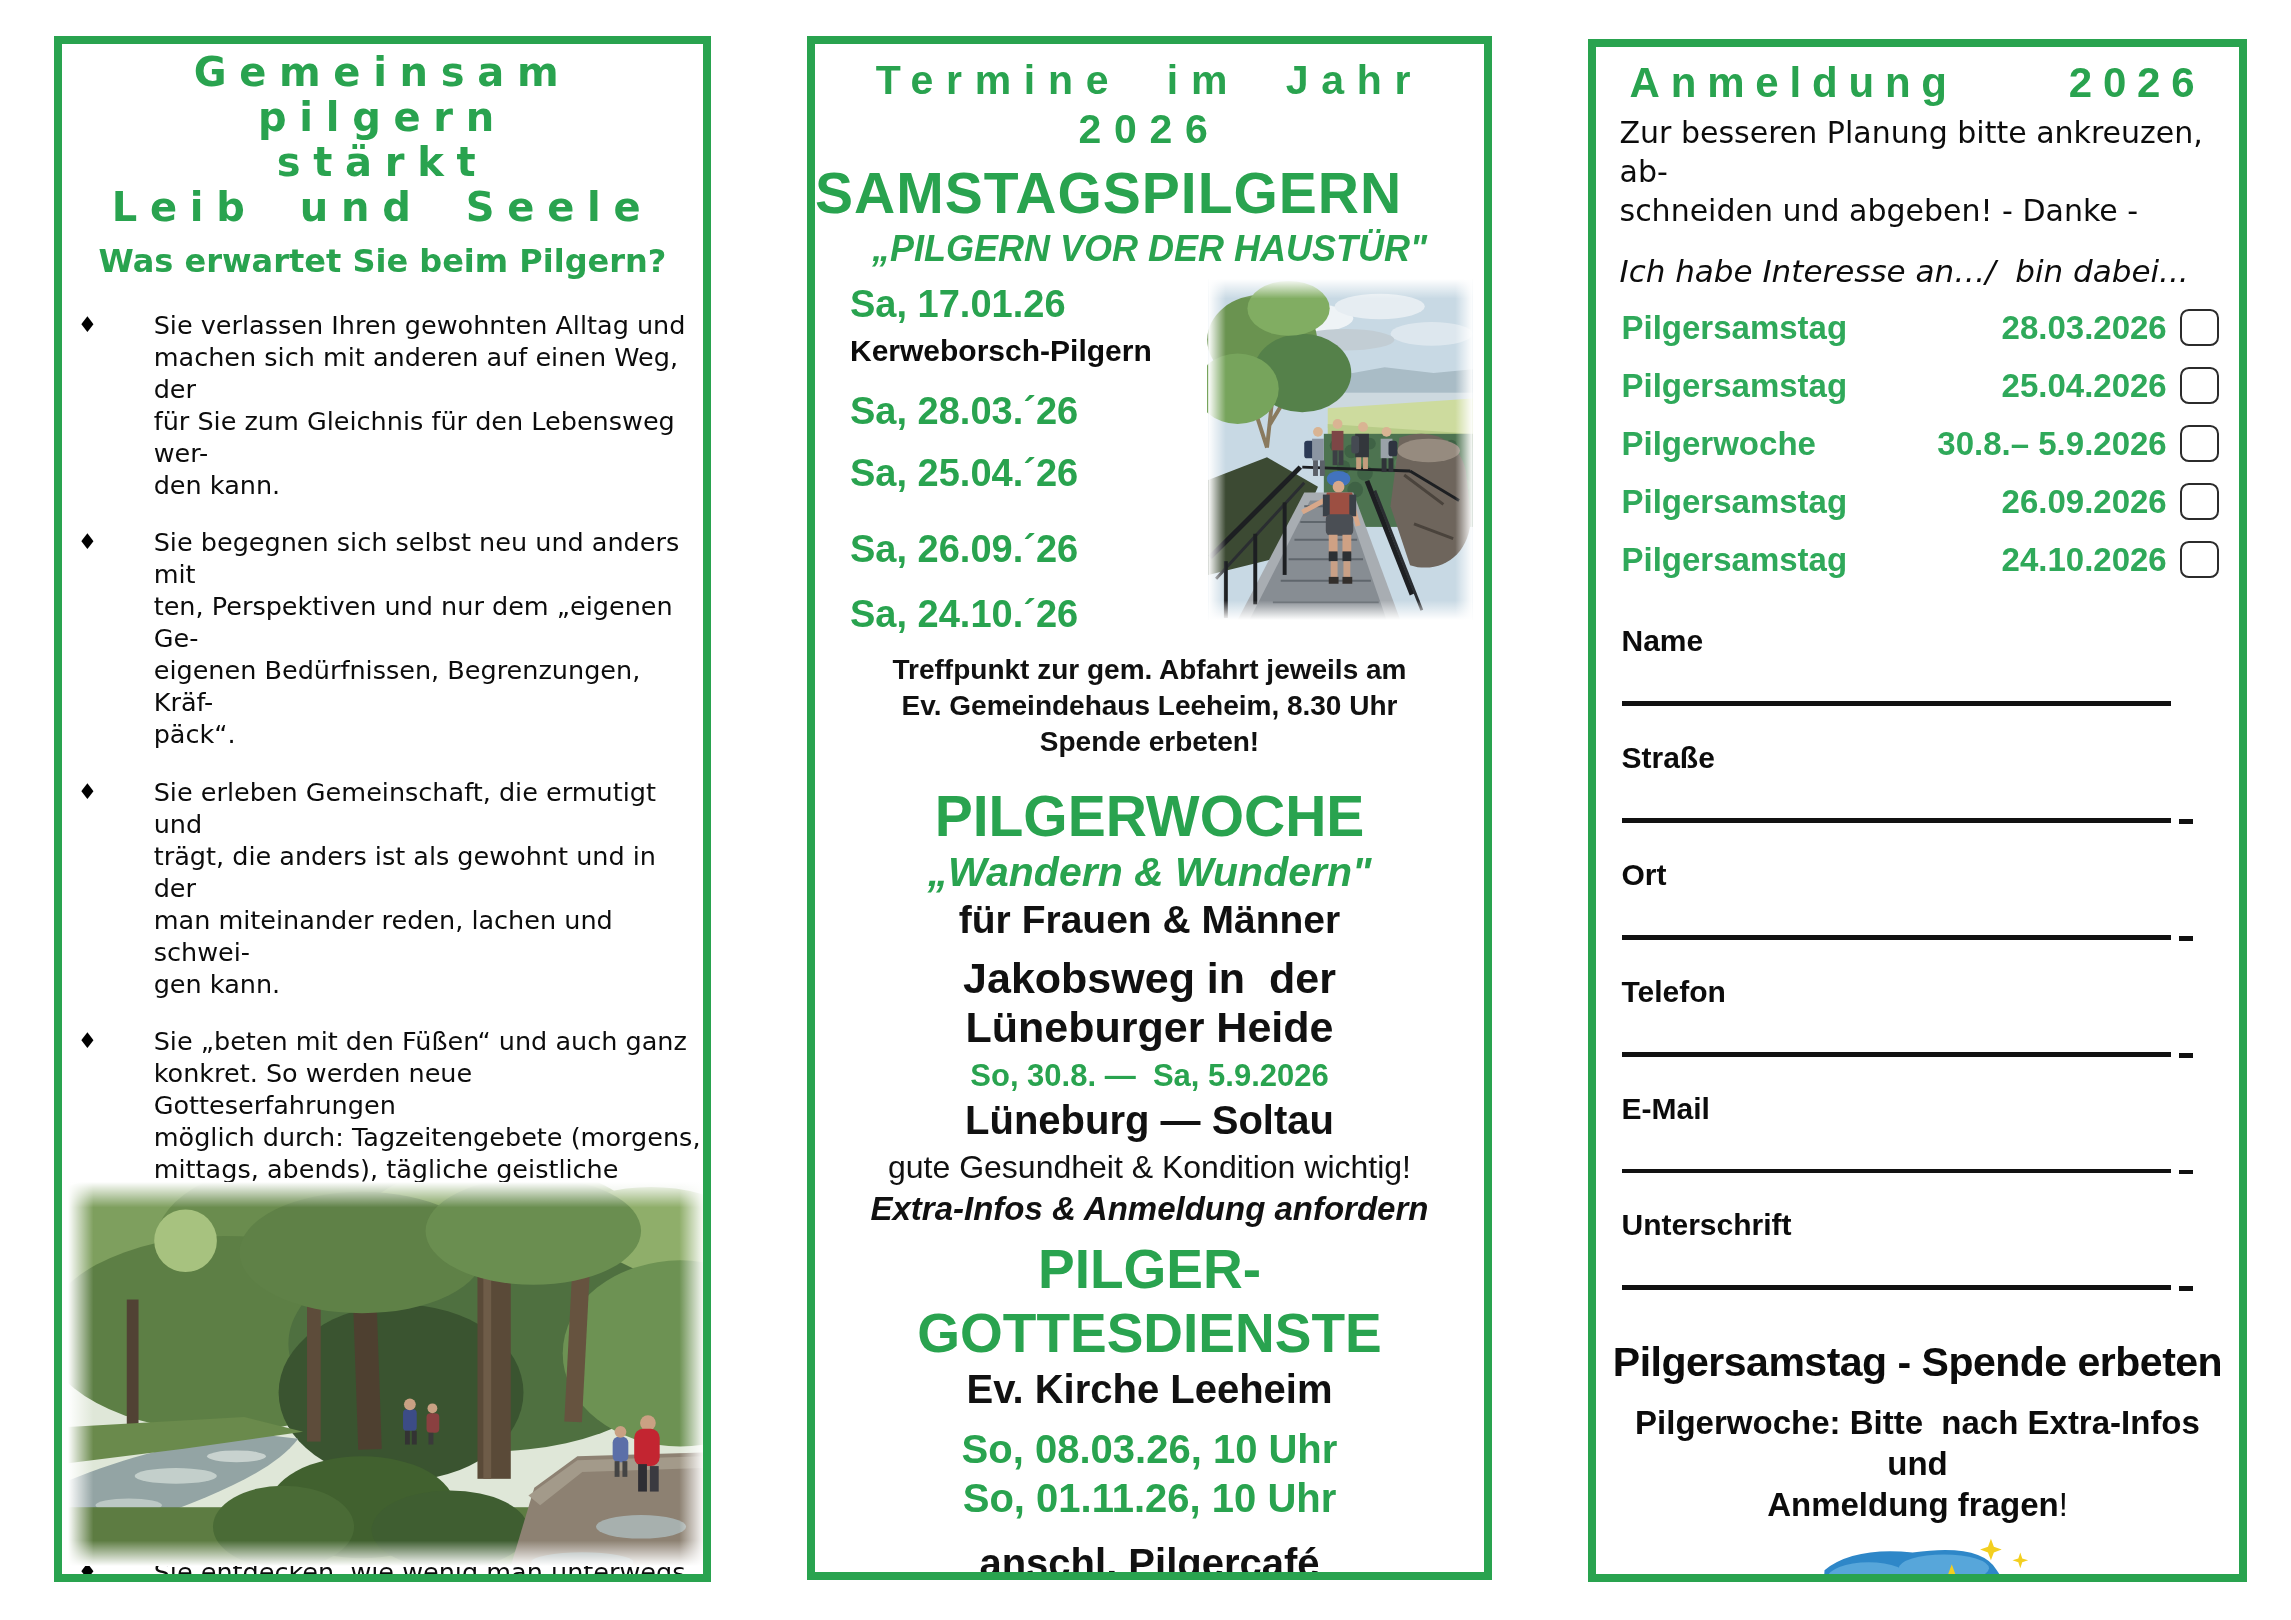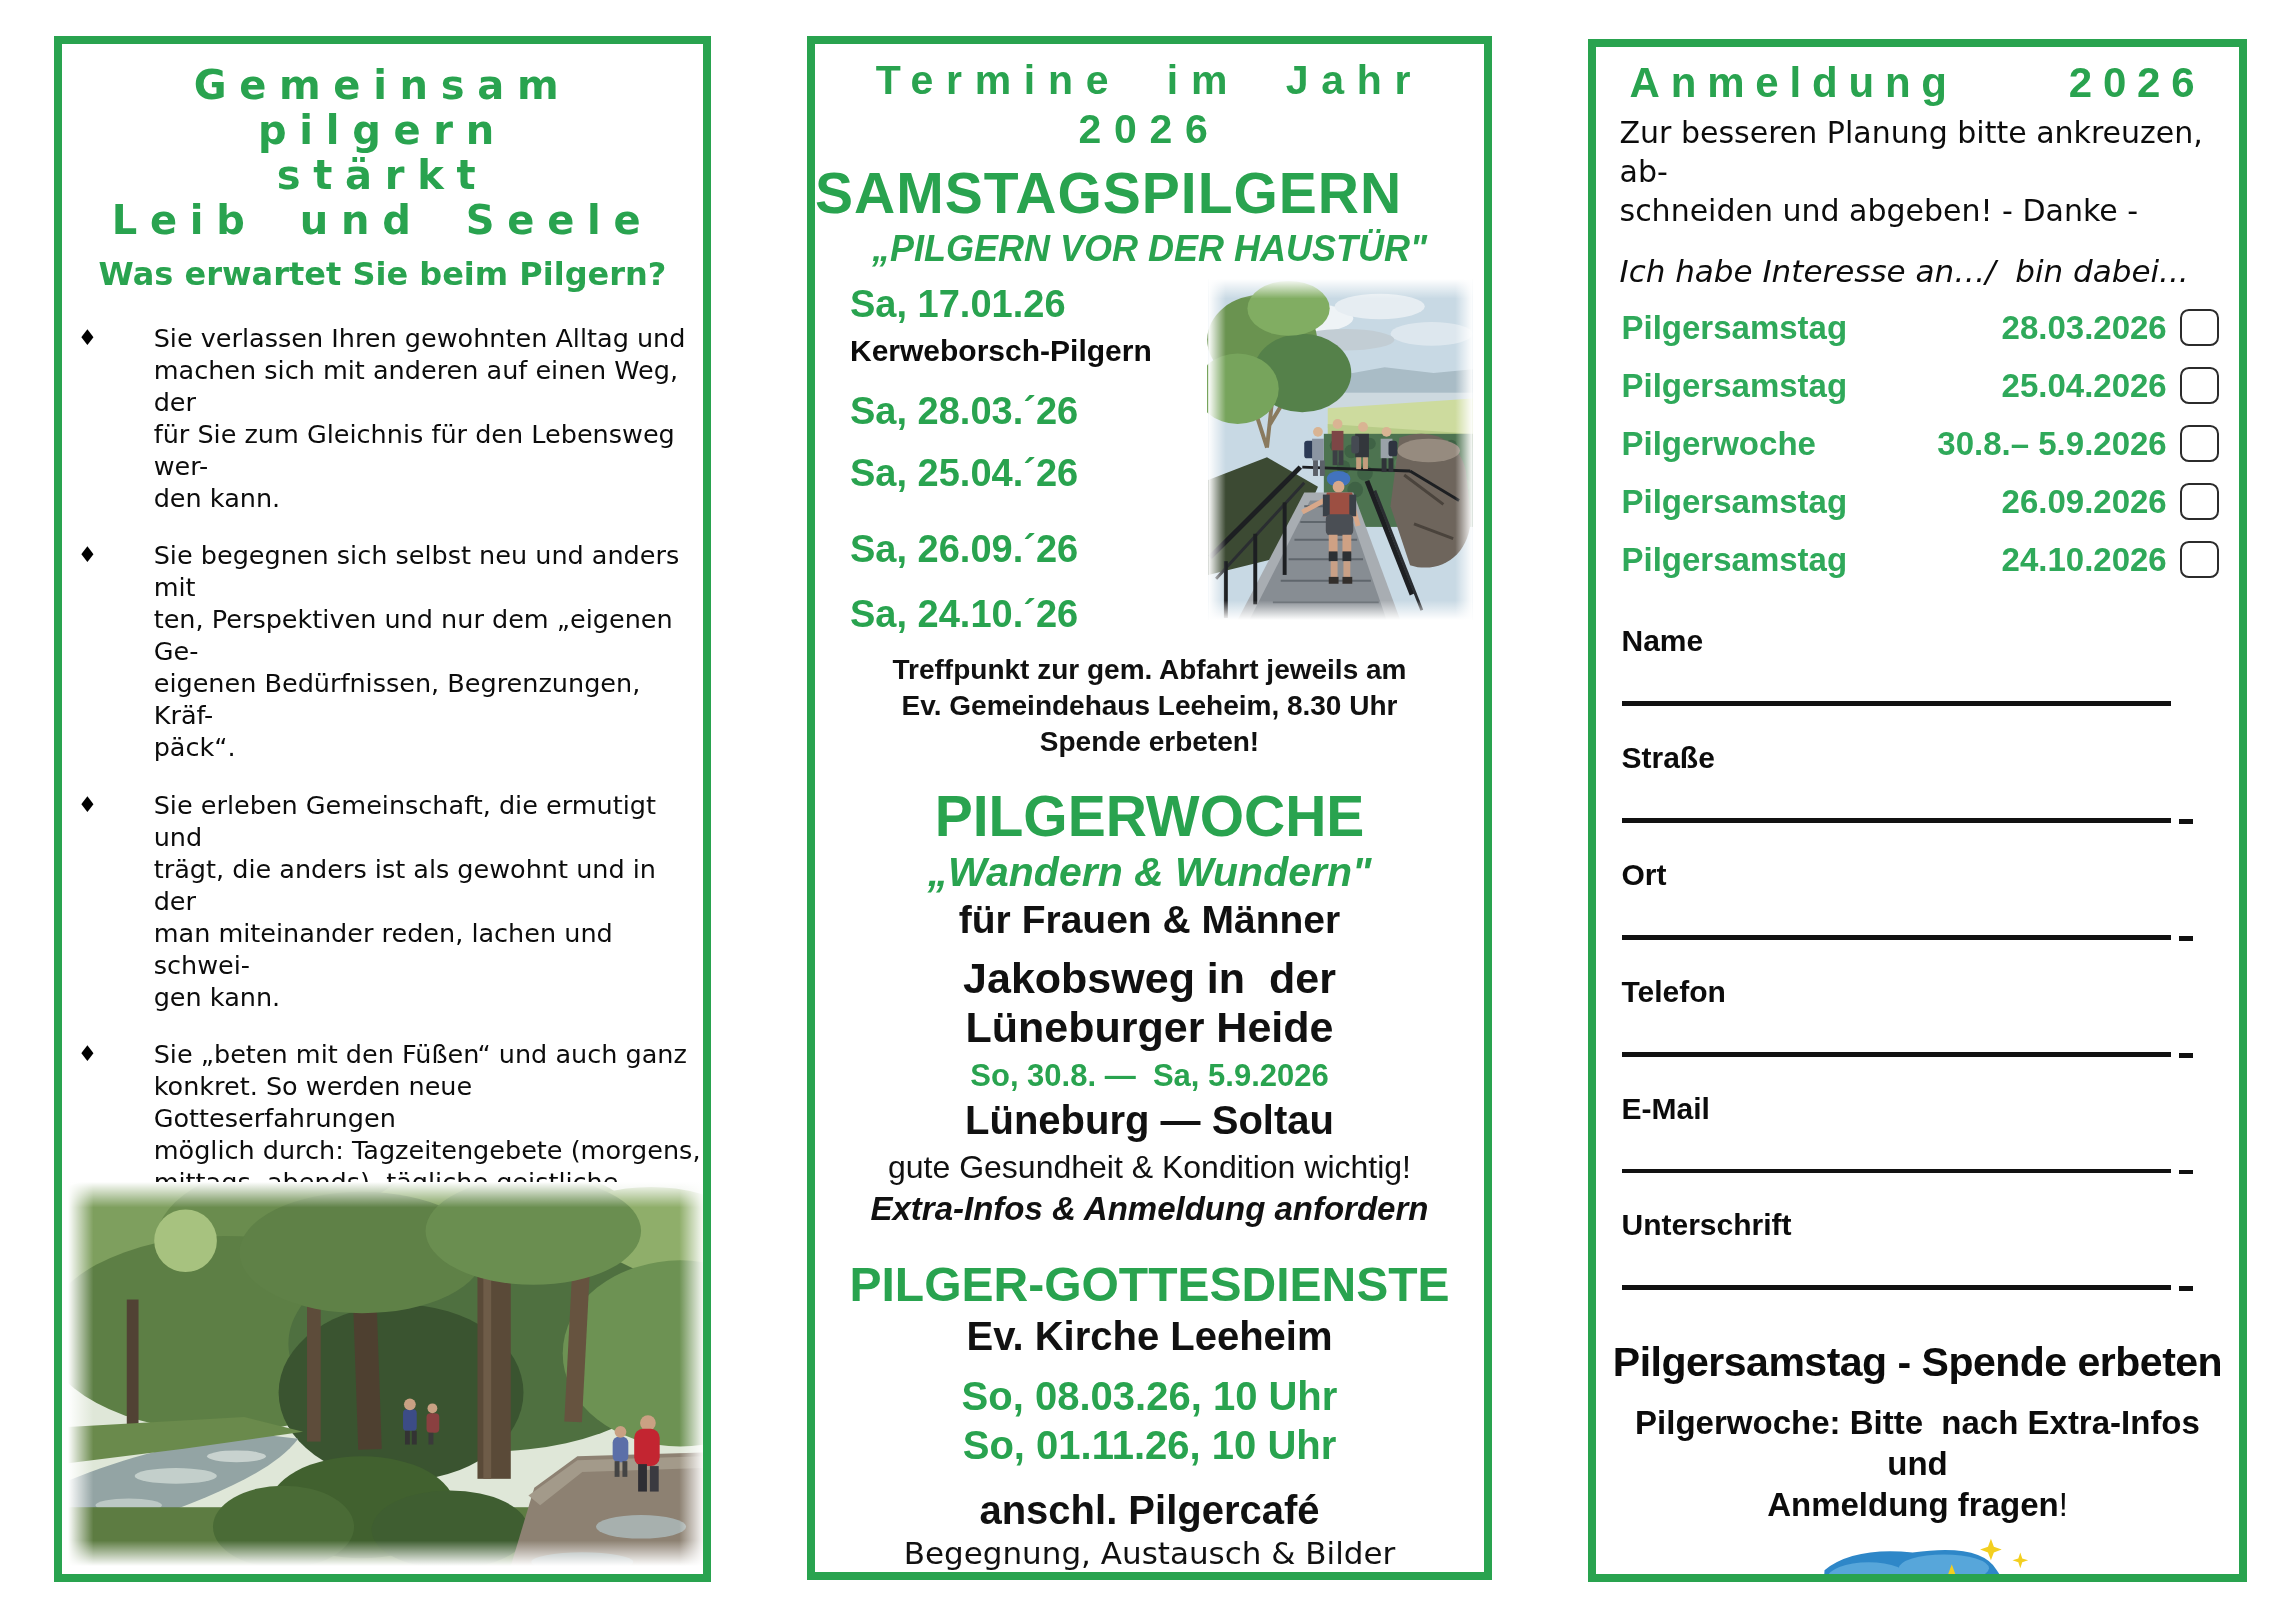--- a/index.html
+++ b/index.html
@@ -4,21 +4,21 @@
 <style>
   html,body{margin:0;padding:0;background:#ffffff;}
   body{width:2292px;height:1620px;position:relative;font-family:"DejaVu Sans",sans-serif;color:#111;}
   .panel{position:absolute;background:#fff;border:8.8px solid #29a34f;box-sizing:border-box;overflow:hidden;}
   #left-panel{left:54px;top:36px;width:657px;height:1546px;}
   #middle-panel{left:807px;top:36px;width:685px;height:1544px;}
   #right-panel{left:1588px;top:39px;width:659px;height:1543px;}
   .pre{white-space:pre-wrap;}
 
   
-  .l-title{margin-top:19px;text-align:center;color:#29a34f;font-weight:bold;
+  .l-title{margin-top:6px;text-align:center;color:#29a34f;font-weight:bold;
            font-size:40px;line-height:45px;letter-spacing:12.7px;word-spacing:15.7px;
            font-family:"DejaVu Sans",sans-serif;}
   .l-sub{margin-top:11.8px;text-align:center;color:#29a34f;font-weight:bold;font-size:32px;}
   .bullets{margin-top:29px;}
   .bullet{display:flex;margin-bottom:25.5px;padding-left:15.7px;}
   .bullet .dia{flex:none;width:76px;font-size:21.6px;color:#000;padding-top:2.9px;}
   .bullet .blines{flex:1;font-size:25.5px;line-height:32px;color:#0c0c0c;}
   .photo-left{position:absolute;left:5.9px;right:5.9px;bottom:7.8px;height:384px;}
 
   
@@ -45,21 +45,21 @@
           font-family:"Liberation Sans",sans-serif;}
   .pw-route{margin-top:11.8px;text-align:center;font-weight:bold;font-size:43px;line-height:49px;
             font-family:"Liberation Sans",sans-serif;}
   .pw-dates{margin-top:5.9px;text-align:center;color:#29a34f;font-weight:bold;font-size:31px;
             font-family:"Liberation Sans",sans-serif;}
   .pw-towns{margin-top:3.9px;text-align:center;font-weight:bold;font-size:40px;
             font-family:"Liberation Sans",sans-serif;}
   .pw-health{margin-top:5.9px;text-align:center;font-size:32px;font-family:"Liberation Sans",sans-serif;}
   .pw-extra{margin-top:3.9px;text-align:center;font-weight:bold;font-style:italic;font-size:33px;
             font-family:"Liberation Sans",sans-serif;}
-  .pg-title{margin-top:29px;text-align:center;color:#29a34f;font-weight:bold;font-size:48px;
+  .pg-title{margin-top:9px;text-align:center;color:#29a34f;font-weight:bold;font-size:55px;
             font-family:"Liberation Sans",sans-serif;}
   .pg-church{margin-top:2px;text-align:center;font-weight:bold;font-size:40px;
              font-family:"Liberation Sans",sans-serif;}
   .pg-date{margin-top:15.7px;text-align:center;color:#29a34f;font-weight:bold;font-size:40px;
            font-family:"Liberation Sans",sans-serif;}
   .pg-date2{margin-top:3.9px;}
   .pg-after{margin-top:19.6px;text-align:center;font-weight:bold;font-size:40px;
             font-family:"Liberation Sans",sans-serif;}
   .pg-sub{margin-top:2px;text-align:center;font-size:31px;}
 

